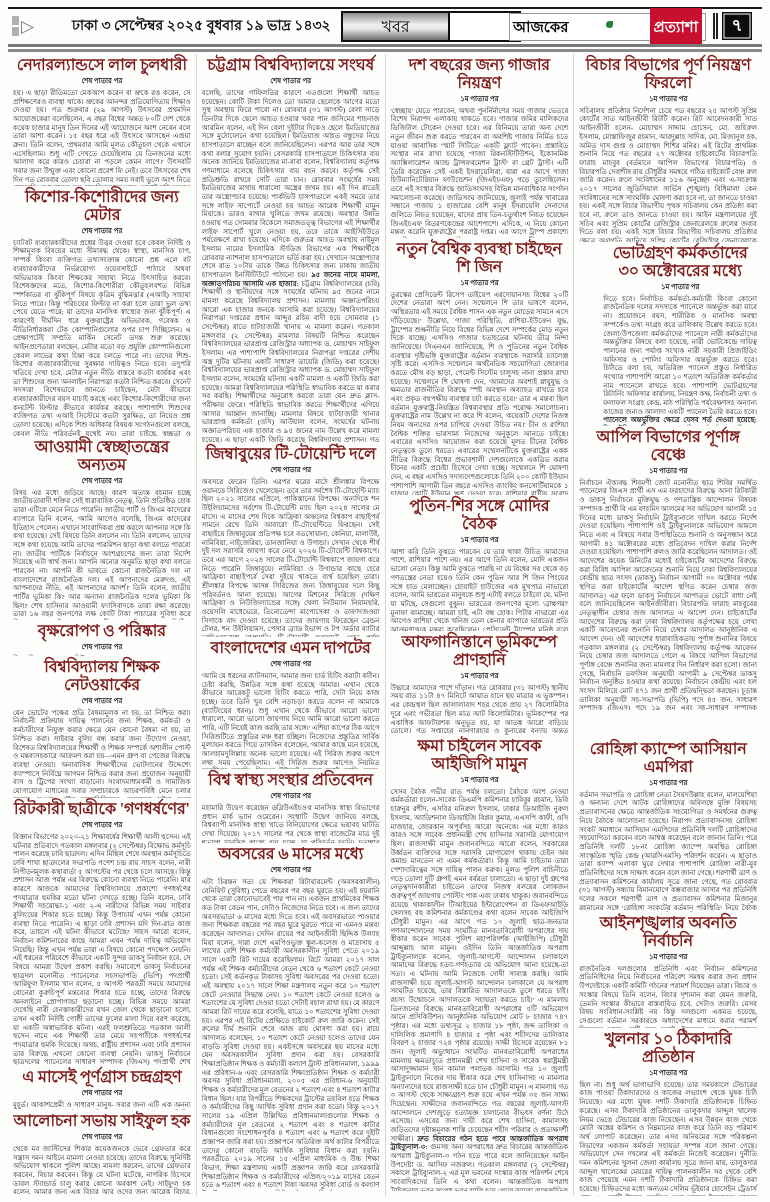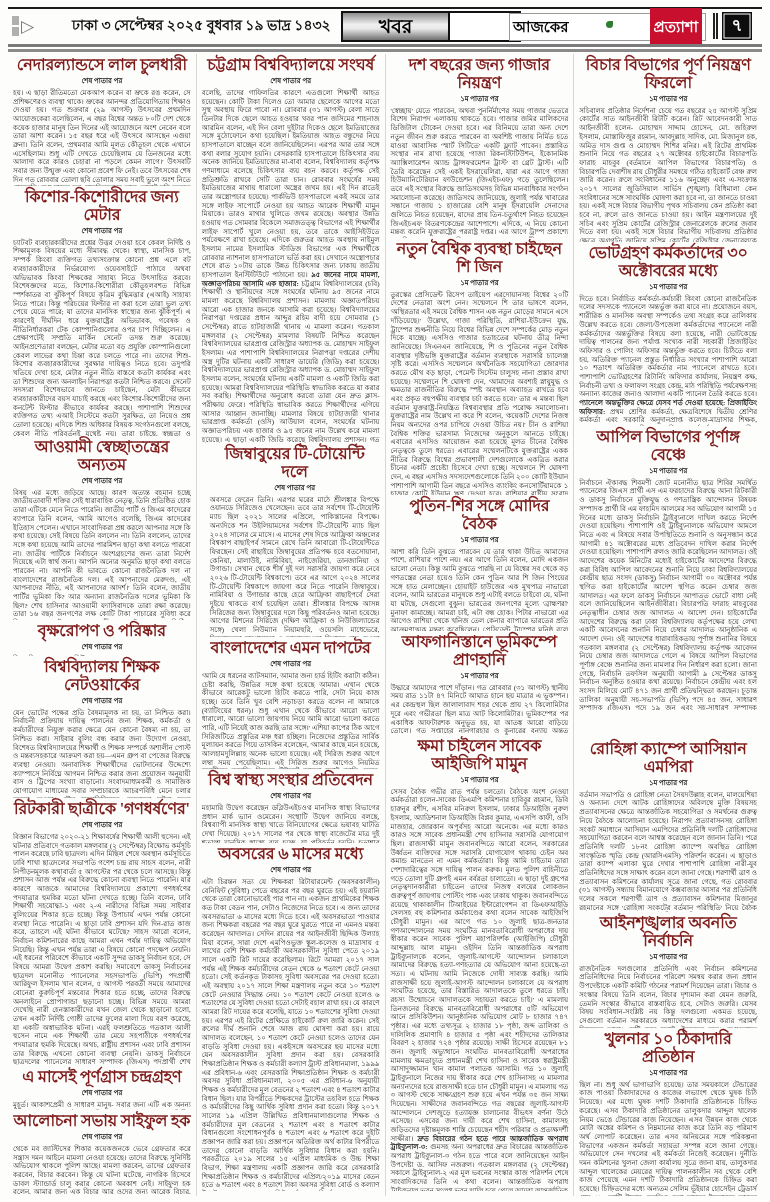--- a/index.html
+++ b/index.html
@@ -11,21 +11,21 @@
   .brandmark{display:flex;align-items:center;gap:2px;margin-left:4px;}
   .brandmark .sq{width:7px;height:9px;background:#b0b0b0;margin:1px 0;}
   .brandmark .sqcol{display:flex;flex-direction:column;}
   .brandmark .arr{font-size:17px;color:#777;line-height:1;font-family:"DejaVu Sans",sans-serif;}
   .dateline{font-weight:bold;font-size:14px;margin-left:38px;white-space:nowrap;}
   .kbox{position:absolute;left:333px;top:1px;width:176px;height:27px;border:2px solid #111;
         display:flex;background:#fff;}
   .kbox .gray{width:105px;height:100%;border-right:2px solid #111;
         background:linear-gradient(180deg,#8d8d8d 0%,#efefef 42%,#e9e9e9 58%,#6f6f6f 100%);
         display:flex;align-items:center;justify-content:center;}
-  .kbox .gray span{font-size:19px;font-weight:bold;color:#000;line-height:1;}
+  .kbox .gray span{font-size:16px;font-weight:normal;color:#000;line-height:1;}
   .masthead{position:absolute;right:56px;top:3px;display:flex;align-items:center;height:26px;
         border:1px solid #999;padding:0 3px;background:#fff;gap:36px;}
   .masthead .black{font-weight:bold;font-size:15px;color:#0a0a0a;}
   .masthead .leaf{width:7px;height:7px;border-radius:50% 0 50% 50%;background:#2e7d32;margin:0 1px 6px 1px;}
   .masthead .redbox{background:#c8102e;color:#fff;font-weight:bold;font-size:15px;padding:10px 4px;line-height:1.2;}
   .pagebars{position:absolute;right:44px;top:3px;height:26px;border-left:5px double #222;}
   .pagenum{position:absolute;right:10px;top:2px;width:30px;height:28px;background:#0d0d0d;color:#fff;
         display:flex;align-items:center;justify-content:center;font-size:17px;font-weight:bold;
         box-shadow:inset 0 0 0 1.5px #0d0d0d, inset 0 0 0 2.5px #fff;}
   .dblrule{position:absolute;left:8px;right:8px;top:44px;height:2px;
@@ -118,21 +118,21 @@
           <div class="cont">শেষ পাতার পর</div>
           <p class="body"><span>থেকে মব জাস্টিসের শিকার কয়েকজনকে ভেবে গ্রেফতার করে সন্ত্রাস দমন আইনে মামলা নেওয়া হয়েছে। তাদের বিরুদ্ধে সুনির্দিষ্ট অভিযোগ থাকলে পুলিশ আছে। মামলা করবেন, তাদের গ্রেফতার করবেন, বিচার করবেন। কিন্তু যে ঘটনা ঘটেছে, নাগরিক হিসেবে ডাবল স্ট্যান্ডার্ড চালু করার কোনো অবকাশ নেই। সাইফুল হক বলেন, আমার জন্য এক বিচার আর ওদের জন্য আরেক বিচার, আরেক মহলের জন্য আরেক বিচার। এক দেশে যদি এতগুলো বিচারের মানদণ্ড থাকে সে দেশ জাহান্নামে যাওয়া ছাড়া এ দেশের অন্য কোনো গতি নেই। </span></p>
         </article>
       </section>
     <section class="col">
         <article style="height: 389px;">
           <h2 class="hl">চট্টগ্রাম বিশ্ববিদ্যালয়ে সংঘর্ষ</h2>
           <div class="cont">শেষ পাতার পর</div>
           <p class="body"><span>বলেছি, তাদের গাফিলতির কারণে এতগুলো শিক্ষার্থী আহত হয়েছেন। কোটি টাকা দিলেও তো আমার ছেলেকে আগের মতো সুস্থ অবস্থায় ফিরে পাবো না। </span><span> রোববার (৩১ আগস্ট) বেলা সাড়ে তিনটার দিকে ছেলে আহত হওয়ার খবর পান জসিমের শাহনাজ আরমিন বলেন, এই দিন বেলা দুইটার দিকেও ছেলে ইমতিয়াজের সঙ্গে মুঠোফোনে কথা হয়েছিল। ইমতিয়াজ আহত বন্ধুদের নিয়ে হাসপাতালে যাচ্ছেন বলে জানিয়েছিলেন। এরপর আর তার সঙ্গে কথা বলার সুযোগ হয়নি। বেসরকারি হাসপাতালে চিকিৎসার ব্যয় অনেক জানিয়ে ইমতিয়াজের মা-বাবা বলেন, বিশ্ববিদ্যালয় কর্তৃপক্ষ গণমাধ্যমে বলেছে চিকিৎসার ব্যয় বহন করবে। কর্তৃপক্ষ সেই প্রতিশ্রুতি রাখবে সেটি তারা চান। রোববার সংঘর্ষের সময় ইমতিয়াজের মাথায় ধারালো অস্ত্রের জখম হয়। এই দিন রাতেই তার অস্ত্রোপচার হয়েছে। পার্কভিউ হাসপাতালে একই সময়ে তার সঙ্গে লাইফ সাপোর্টে নেওয়া হয় আহত আরেক শিক্ষার্থী মামুন মিয়াকে। তারও মাথার খুলিতে জখম রয়েছে। অবস্থার উন্নতি হওয়ায় গত সোমবার বিকেলে সমাজতত্ত্ব বিভাগের এই শিক্ষার্থীর লাইফ সাপোর্ট খুলে নেওয়া হয়, তবে তাকে আইসিইউতে পর্যবেক্ষণে রাখা হয়েছে। এদিকে গুরুতর আহত অবস্থায় নাইমুল ইসলাম নামের ইসলামিক স্টাডিজ বিভাগের এক শিক্ষার্থীকে রোববার ন্যাশনাল হাসপাতালে ভর্তি করা হয়। সেখানে অস্ত্রোপচার শেষে রাত ১০টায় তাকে উন্নত চিকিৎসার জন্য ঢাকায় জাতীয় হাসপাতাল ইনস্টিটিউটে পাঠানো হয়। </span><span class="b">৯৫ জনের নামে মামলা, অজ্ঞাতপরিচয় আসামি এক হাজার:  </span><span> চট্টগ্রাম বিশ্ববিদ্যালয়ের (চবি) শিক্ষার্থী ও স্থানীয়দের সঙ্গে সংঘর্ষের ঘটনায় ৯৫ জনের নামে মামলা করেছে বিশ্ববিদ্যালয় প্রশাসন। মামলায় অজ্ঞাতপরিচয় আরো এক হাজার জনকে আসামি করা হয়েছে। বিশ্ববিদ্যালয়ের নিরাপত্তা দপ্তরের প্রধান আব্দুর রহিম বাদী হয়ে সোমবার (১ সেপ্টেম্বর) রাতে হাটহাজারী থানায় এ মামলা করেন। গতকাল মঙ্গলবার (২ সেপ্টেম্বর) মামলার বিষয়টি নিশ্চিত করেছেন বিশ্ববিদ্যালয়ের ভারপ্রাপ্ত রেজিস্ট্রার অধ্যাপক ড. মোহাম্মদ সাইফুল ইসলাম। এর পাশাপাশি বিশ্ববিদ্যালয়ের নিরাপত্তা দপ্তরের দেশীয় অস্ত্র দুটির ঘটনায় একটি সাধারণ ডায়েরি (জিডি) করা হয়েছে। বিশ্ববিদ্যালয়ের ভারপ্রাপ্ত রেজিস্ট্রার অধ্যাপক ড. মোহাম্মদ সাইফুল ইসলাম বলেন, সংঘর্ষের ঘটনায় একটি মামলা ও একটি জিডি করা হয়েছে। আমরা বিশ্ববিদ্যালয়ের পরিস্থিতি স্বাভাবিক করতে যা করার সব করছি। শিক্ষার্থীদের অনুরোধ করবো তারা যেন দ্রুত ক্লাস-পরীক্ষায় ফেরে। পরিস্থিতি স্বাভাবিক করতে শিক্ষার্থীদের এগিয়ে আসার আহ্বান জানাচ্ছি। মামলার বিষয়ে হাটহাজারী থানার ভারপ্রাপ্ত কর্মকর্তা (ওসি) আউয়াল বলেন, সংঘর্ষের ঘটনায় অজ্ঞাতপরিচয় এক হাজার ও ৯৫ জনের নাম উল্লেখ করে মামলা হয়েছে। এ ছাড়া একটি জিডি করেছে বিশ্ববিদ্যালয় প্রশাসন। গত শনিবার (৩০ আগস্ট) রাতে চট্টগ্রাম বিশ্ববিদ্যালয়ের ২ নম্বর গেটে ভাড়া বাসায় প্রবেশের সময় দারোয়ানের সঙ্গে বাগবিতণ্ডার অভিযোগ করেন নারী শিক্ষার্থী। খবর পেয়ে অন্য শিক্ষার্থীরা ছুটে গেলে গ্রামবাসীর সাথে মধ্যরাতে দফায় দফায় সংঘর্ষ হয়। এর জেরে রোববার মারমুখি দফায় দফায় স্থানীয় ও চবি শিক্ষার্থীদের মধ্যে সংঘর্ষ হয়। চলে ধাওয়া-পাল্টা ধাওয়া। এতে কয়েক শতাধিক শিক্ষার্থী আহত হন। বিশ্ববিদ্যালয় ক্যাম্পাস ও আশপাশের এলাকায় ১৪৪ ধারা জারি করা হয়েছে। মোতায়েন করা হয়েছে তিন স্তরের নিরাপত্তা বাহিনী ও সেনাবাহিনীর অন্তত ১০ প্লাটুন সেনা। বৃহস্পতিবার পর্যন্ত সব বিভাগের পরীক্ষা বন্ধ ঘোষণা করেছে বিশ্ববিদ্যালয় কর্তৃপক্ষ। </span></p>
         </article>
-        <article style="height: 194px; margin-left: 8px;">
+        <article style="height: 194px;">
           <h2 class="hl">জিম্বাবুয়ের টি-টোয়েন্টি দলে</h2>
           <div class="cont">শেষ পাতার পর</div>
           <p class="body"><span>অবসরে ফেরেন তিনি। এরপর ঘরের মাঠে শ্রীলঙ্কার বিপক্ষে ওয়ানডে সিরিজেও খেলেছেন। তবে তার সর্বশেষ টি-টোয়েন্টি ম্যাচ ছিল ২০২১ সালের এপ্রিলে, পাকিস্তানের বিপক্ষে। অন্যদিকে শন উইলিয়ামসের সর্বশেষ টি-টোয়েন্টি ম্যাচ ছিল ২০২৪ সালের মে মাসে। এ মাসের শেষ দিকে আফ্রিকা অঞ্চলের বিশ্বকাপ বাছাইপর্ব সামনে রেখে তিনি আবারো টি-টোয়েন্টিতে ফিরছেন। সেই বাছাইয়ে জিম্বাবুয়ের প্রতিপক্ষ হবে বতসোয়ানা, কেনিয়া, মালাউই, নামিবিয়া, নাইজেরিয়া, তানজানিয়া ও উগান্ডা। সেখান থেকে শীর্ষ দুই দল সরাসরি জায়গা করে নেবে ২০২৬ টি-টোয়েন্টি বিশ্বকাপে। তবে এর আগে ২০২৪ সালের টি-টোয়েন্টি বিশ্বকাপে জায়গা করে নিতে পারেনি জিম্বাবুয়ে। নামিবিয়া ও উগান্ডার কাছে হেরে আফ্রিকা বাছাইপর্বে সেরা দুইয়ে থাকতে ব্যর্থ হয়েছিল তারা। শ্রীলঙ্কার বিপক্ষে আসন্ন সিরিজের জন্য জিম্বাবুয়ের দলে কিছু পরিবর্তনও আনা হয়েছে। আগের মিশনের সিরিজে (দক্ষিণ আফ্রিকা ও নিউজিল্যান্ডের সঙ্গে) খেলা নিউম্যান নিয়ামহুরি, ওয়েসলি মাধেভেরে, তিনোতেন্দা মাপোসেকা ও তাফাদজওয়া সিগাকে বাদ দেওয়া হয়েছে। তাদের জায়গায় ফিরেছেন ব্রেন্ডন টেলর, শন উইলিয়ামস, পেসার ব্র্যাড ইভান্স ও টপ অর্ডার ব্যাটার তাদিওয়ানাশে মারুমানি। টি-টোয়েন্টি ফরম্যাটে এখন পর্যন্ত জিম্বাবুয়ে ও শ্রীলঙ্কা মুখোমুখি হয়েছে মাত্র ছয়বার। সর্বশেষ মুখোমুখি লড়াই হয়েছে ২০২৪ সালের জানুয়ারিতে, যেখানে তিন ম্যাচের সিরিজে ২-১ ব্যবধানে জয় পেয়েছিল লঙ্কানরা। </span></p>
         </article>
         <article style="height: 132px;">
           <h2 class="hl">বাংলাদেশের এমন দাপটের</h2>
           <div class="cont">শেষ পাতার পর</div>
           <p class="body"><span>'আমি যে ধরনের ব্যাটসম্যান, আমার জন্য হার্ড হিটিং করাটা কঠিন। চেষ্টা করছি, উন্নতির সঙ্গে কথা হয়েছে আমার। এখান থেকে কীভাবে আরেকটু ভালো হিটিং করতে পারি, সেটা নিয়ে কাজ হচ্ছে। তবে তিনি খুব বেশি নড়াচড়া করতে বলেন না আমাকে (ব্যাটিংয়ের ধরন)। শুধু এখান থেকে কীভাবে আরো ভালো ধারালো, আরো ভালো জায়গায় নিয়ে আমি আরো ভালো করতে পারি, এটি নিয়েই কাজ করছি তার সঙ্গে।' এশিয়া কাপের ঠিক আগে সিরিজটিতে প্রস্তুতির মঞ্চ ধরা হচ্ছিল। নিজেদের প্রস্তুতির সার্বিক মূল্যায়ন করতে গিয়ে তাসকিন বলেছেন, 'আমার কাছে মনে হয়েছে, আলহামদুলিল্লাহ অনেক ভালো হয়েছে। এই সিরিজ শুরুর আগে লম্বা সময় পেয়েছিলাম। এই সিরিজ শুরুর আগেও নিয়মিত অনুশীলন করেছি। স্কিলের উইকেট আমরা সবাই জানি কেমন, অনেক ভালো উইকেটে অনুশীলন করে পেরেছি। তো আমাদের পরিকল্পনা ছিল ছন্দটা যেন ঠিক থাকে, সবাই যেন যার যার পারফরম্যান্সটা ঠিকমতো করতে পারে। উইকেট নিয়ে ভাবছি না, কারণ সেখানে (এশিয়া কাপে) যে কোনও কিছু হতে পারে। তাই মূল কথা হচ্ছে পরিস্থিতি আমরা কীভাবে সামাল নেবো, দলের সবাই এই চেষ্টাই করছে।' </span></p>
         </article>
         <article style="height: 74px;">
@@ -172,21 +172,21 @@
           <div class="cont">১ম পাতার পর</div>
           <p class="body"><span>সেসব বৈঠক গভীর রাত পর্যন্ত চলতো। বৈঠকে অংশ নেওয়া কর্মকর্তারা হলেন-সাবেক ডিএমপি কমিশনার হাবিবুর রহমান, ডিবি হারুনুর রশীদ, এসবির মনিরুল ইসলাম, ঢাকার ডিআইজি নুরুল ইসলাম, অ্যাডিশনাল ডিআইজি বিপ্লব কুমার, এএসপি কাফী, ওসি মাজহার, জোরকান অপূর্বসহ আরো অনেকে। এর মধ্যে কারও কারও সঙ্গে সাবেক প্রধানমন্ত্রী শেখ হাসিনার সরাসরি যোগাযোগ ছিল। রাজসাক্ষী মামুন জবানবন্দিতে আরো বলেন, সরকারের উর্ধ্বতন ব্যক্তিদের সঙ্গে সরাসরি যোগাযোগ থাকায় চেইন অব কমান্ড মানতেন না এমন কর্মকর্তারা। কিন্তু আমি চাইতাম তারা পেশাদারিত্বের সঙ্গে দায়িত্ব পালন করুক। মূলত পুলিশ বাহিনীতে গড়ে তোলা দুটি গ্রুপই এমন বর্বরতা চালাতো। এ ছাড়া দুই গ্রুপের নেতৃত্বদানকারীরা চাইতেন তাদের নিজস্ব বলয়ের লোকজন গুরুত্বপূর্ণ জায়গায় পোস্টিং পাক এবং ঢাকায় থাকুক। জবানবন্দিতে রয়েছে থাকাকালীন টিআইয়ের ইন্টারোগেশন বা ডিএফআইডি সেলসহ বহু কমিশনার কর্মকাণ্ডের কথা বলেন সাবেক আইজিপি চৌধুরী মামুন। এর আগে গত ১০ জুলাই ছাত্র-জনতার গণআন্দোলনের সময় সংঘটিত মানবতাবিরোধী অপরাধের দায় স্বীকার করেন সাবেক পুলিশ মহাপরিদর্শক (আইজিপি) চৌধুরী আব্দুল্লাহ আল মামুন। ওইদিন তিনি আন্তর্জাতিক অপরাধ ট্রাইব্যুনালকে বলেন, 'জুলাই-আগস্টে আন্দোলন চলাকালে আমাদের বিরুদ্ধে হত্যা-গণহত্যার যে অভিযোগ আনা হয়েছে-তা সত্য। এ ঘটনায় আমি নিজেকে দোষী সাব্যস্ত করছি। আমি রাজসাক্ষী হয়ে জুলাই-আগস্ট আন্দোলন চলাকালে যে অপরাধ সংঘটিত হয়েছে, তার বিস্তারিত আদালতকে তুলে ধরতে চাই। রহস্য উন্মোচনে আদালতকে সহায়তা করতে চাই।' এ মামলায় তিনজনের বিরুদ্ধে মানবতাবিরোধী অপরাধের ৫টি অভিযোগ আনে প্রসিকিউশন। আনুষ্ঠানিক অভিযোগ মোট ৮ হাজার ৭৪৭ পৃষ্ঠার। এর মধ্যে তথ্যসূত্র ২ হাজার ১৮ পৃষ্ঠা, জব্দ তালিকা ও দালিলিক প্রমাণাদি ৪ হাজার ৫ পৃষ্ঠা এবং শহীদদের তালিকার বিবরণ ২ হাজার ৭২৪ পৃষ্ঠার রয়েছে। সাক্ষী হিসেবে রয়েছেন ৮১ জন। জুলাই অভ্যুত্থানে সংঘটিত মানবতাবিরোধী অপরাধের মামলায় ক্ষমতাচ্যুত প্রধানমন্ত্রী শেখ হাসিনা ও সাবেক স্বরাষ্ট্রমন্ত্রী আসাদুজ্জামান খান কামাল পলাতক আসামি। গত ১০ জুলাই ট্রাইব্যুনালে নিজের দায় স্বীকার করে শেখ হাসিনাসহ এ মামলার অন্যান্যদের হয়ে রাজসাক্ষী হতে চান চৌধুরী মামুন। এ মামলায় গত ৩ আগস্ট থেকে সাক্ষ্যগ্রহণ শুরু হয়ে এখন পর্যন্ত ৩৫ জন সাক্ষ্য দিয়েছেন। সাক্ষীদের জবানবন্দিতে গত বছরের জুলাই-আগস্ট আন্দোলনে দেশজুড়ে হত্যাযজ্ঞ চালানোর বীভৎস বর্ণনা উঠে এসেছে। এসবের জন্য দায়ী করে শেখ হাসিনা, কামালসহ জড়িতদের দৃষ্টান্তমূলক শাস্তি চেয়েছেন শহীদ পরিবার ও প্রত্যক্ষদর্শী সাক্ষীরা। </span><span class="b">দ্রুত বিচারের গঠন হতে পারে আন্তর্জাতিক অপরাধ ট্রাইব্যুনাল-৩:  </span><span> গুমসহ অন্য অপরাধের দ্রুত বিচারের আন্তর্জাতিক অপরাধ ট্রাইব্যুনাল-৩ গঠন হতে পারে বলে জানিয়েছেন আইন উপদেষ্টা ড. আসিফ নজরুল। গতকাল মঙ্গলবার (২ সেপ্টেম্বর) সকালে ট্রাইব্যুনাল-২ এর মূল ভবনের সংস্কার কাজ পরিদর্শন শেষে সাংবাদিকদের তিনি এ কথা বলেন। আন্তর্জাতিক অপরাধ ট্রাইব্যুনাল ভবন সংলগ্ন ভবন খালি হয়ে গেলে আমরা আন্তর্জাতিক অপরাধ ট্রাইব্যুনাল-৩ করতে পারি। এটি করা গেলে গুমসহ অন্য আন্তর্জাতিক অপরাধের বিচারকাজ দ্রুত করা যাবে। এ ছাড়া মানবতাবিরোধী অপরাধের বিচারকে সর্বোচ্চ গুরুত্ব দিচ্ছি আমরা। এ নিয়ে বেশ আন্তরিকতার সঙ্গে কাজ করছেন বিচারকরাসহ আমাদের প্রসিকিউশন ও তদন্ত টিম। আসিফ নজরুল বলেন, জুলাই গণঅভ্যুত্থানে এক হাজারেরও বেশি ছাত্র-জনতাকে হত্যা করা হয়েছে, স্থায়ী পঙ্গু করা হয়েছে হাজারও মানুষকে। তাদেরসহ এই মানবতাবিরোধী অপরাধের বিচার অপরিহার্য-অনিবার্য। সেই বিচারকাজের প্রথম থেকেই আমরা অভিজ্ঞ আছি। বিচারের গতি নিয়েও আমরা সন্তুষ্ট। এদিন সকাল সাড়ে ৯টায় ট্রাইব্যুনাল-২ এর মূল ভবনের কাজ পরিদর্শনে আসেন আইন উপদেষ্টা আসিফ নজরুল এবং গৃহায়ন, গণপূর্ত ও শিল্প মন্ত্রণালয়ের উপদেষ্টা আদিলুর রহমান খান। এসময় তাদের সঙ্গে ছিলেন অ্যাটর্নি জেনারেল মো. আসাদুজ্জামান, আন্তর্জাতিক অপরাধ ট্রাইব্যুনালের চিফ প্রসিকিউটর মোহাম্মদ তাজুল ইসলাম, প্রসিকিউটর গাজী এমএইচ তামিমসহ বিভিন্ন পর্যায়ের কর্মকর্তারা। </span></p>
         </article>
       </section>
     <section class="col">
         <article style="height: 188px;">
           <h2 class="hl">বিচার বিভাগের পূর্ণ নিয়ন্ত্রণ ফিরলো</h2>
           <div class="cont">১ম পাতার পর</div>
           <p class="body"><span>সচিবালয় প্রতিষ্ঠার নির্দেশনা চেয়ে গত বছরের ২৫ আগস্ট সুপ্রিম কোর্টের সাত আইনজীবী রিটটি করেন। রিট আবেদনকারী সাত আইনজীবী হলেন- মোহাম্মদ সাদ্দাম হোসেন, মো. জহিরুল ইসলাম, মোস্তাফিজুর রহমান, আবদুল্লাহ সাদিক, মো. মিজানুল হক, অমিত দাস গুপ্ত ও মোহাম্মদ শিশির মনির। এই রিটের প্রাথমিক শুনানি নিয়ে গত বছরের ২৭ অক্টোবর হাইকোর্টের বিচারপতি ফারাহ মাহবুব (বর্তমানে আপিল বিভাগের বিচারপতি) ও বিচারপতি দেবাশীষ রায় চৌধুরীর সমন্বয়ে গঠিত হাইকোর্ট বেঞ্চ রুল জারি করেন। রুলে সংবিধানের ১১৬ অনুচ্ছেদ এবং এ-সংক্রান্ত ২০১৭ সালের জুডিসিয়াল সার্ভিস (শৃঙ্খলা) বিধিমালা কেন সংবিধানের সঙ্গে সাংঘর্ষিক ঘোষণা করা হবে না, তা জানতে চাওয়া হয়। একই সঙ্গে বিচার বিভাগীয় পৃথক সচিবালয় কেন প্রতিষ্ঠা করা হবে না, রুলে তাও জানতে চাওয়া হয়। আইন মন্ত্রণালয়ের দুই সচিব এবং সুপ্রিম কোর্টের রেজিস্ট্রার জেনারেলকে রুলের জবাব দিতে বলা হয়। একই সঙ্গে বিচার বিভাগীয় সচিবালয় প্রতিষ্ঠার ক্ষেত্রে অগ্রগতি জানিয়ে সুপ্রিম কোর্টের রেজিস্ট্রার জেনারেলকে ৬০ দিনের মধ্যে আদালতে প্রতিবেদন দিতে বলা হয়। গত ২৫ মার্চ বিচারপতি ফারাহ মাহবুব আপিল বিভাগের বিচারপতি হিসেবে নিয়োগ পান। পরে প্রথম বিচারপতির বিষয়টি শুনানি ও নিষ্পত্তির জন্য বিচারপতি আমেন সোহেল ও বিচারপতি দেবাশীষ রায় চৌধুরীর হাইকোর্ট বেঞ্চে পাঠান। সে অনুযায়ী এই বেঞ্চে উভয় পক্ষে বহুতলবিশিষ্ট রুল শুনানির পর আজ (২ সেপ্টেম্বর) রায়ের দিন ধার্য করেন হাইকোর্ট। তারই ধারাবাহিকতায় আজ রায় ঘোষণা করা হলো। </span></p>
         </article>
-        <article style="height: 184px;">
+        <article style="height: 184px; margin-left: 24px;">
           <h2 class="hl">ভোটগ্রহণ কর্মকর্তাদের ৩০ অক্টোবরের মধ্যে</h2>
           <div class="cont">১ম পাতার পর</div>
           <p class="body"><span>দিতে হবে। নির্বাচিত কর্মকর্তা-কর্মচারী কিংবা কোনো রাজনৈতিক দলের সদস্যকে প্যানেলে অন্তর্ভুক্ত করা যাবে না। প্রয়োজনে বয়স, শারীরিক ও মানসিক অবস্থা সম্পর্কেও তথ্য সংগ্রহ করে তালিকায় উল্লেখ করতে হবে। জেলা/উপজেলা কর্মকর্তাদের প্যানেলে নারী কর্মকর্তাদের অন্তর্ভুক্তির বিষয়ে বলা হয়েছে, নারী ভোটকেন্দ্রে দায়িত্ব পালনের জন্য পর্যাপ্ত সংখ্যক নারী সহকারী প্রিজাইডিং অফিসার ও পোলিং অফিসার অন্তর্ভুক্ত করতে হবে। চিঠিতে বলা হয়, অতিরিক্ত প্যানেল প্রস্তুত নির্ধারিত সংখ্যার পাশাপাশি আরো ১০ শতাংশ অতিরিক্ত কর্মকর্তার নাম প্যানেলে রাখতে হবে। পাশাপাশি ভোটগ্রহণের রিটার্নিং অফিসার কার্যালয়, নিয়ন্ত্রণ কক্ষ, নির্বাচনী তথ্য ও ফলাফল সংগ্রহ কেন্দ্র, মাঠ পরিস্থিতি পর্যবেক্ষণসহ অন্যান্য কাজের জন্যও আলাদা একটি প্যানেল তৈরি করতে হবে। </span><span class="b">প্যানেলে অন্তর্ভুক্তির ক্ষেত্রে যেসব শর্ত দেওয়া হয়েছে: প্রিজাইডিং অফিসার:  </span><span> প্রথম শ্রেণির কর্মকর্তা, ক্ষেত্রবিশেষে দ্বিতীয় শ্রেণির কর্মকর্তা এবং সরকারি অনুদানপ্রাপ্ত কলেজ-মাদ্রাসার শিক্ষক, বস্ত্রাঞ্চল ও বেসরকারি ব্যাংক-বিমার কর্মকর্তা এবং মাধ্যমিক বিদ্যালয়ের প্রধান ও সহকারী প্রধান শিক্ষক।  </span></p>
         </article>
         <article style="height: 284px;">
           <h2 class="hl">আপিল বিভাগের পূর্ণাঙ্গ বেঞ্চে</h2>
           <div class="cont">১ম পাতার পর</div>
           <p class="body"><span>নির্বাচনে ঐক্যবদ্ধ শিবমণী জোট মনোনীত ছাত্র শিবির সমর্থিত প্যানেলের জিএস প্রার্থী এস এম ফরহাদের বিরুদ্ধে আনা রিটকারী ও ডাকসু নির্বাচনে মুক্তিযুদ্ধ ও গণতান্ত্রিক আন্দোলন বিষয়ক সম্পাদক প্রার্থী বি এম ফাহমিদ আলমের সব অভিযোগ আগামী ১৫ দিনের মধ্যে ডাকসু নির্বাচনি ট্রাইব্যুনালে দাখিল করতে নির্দেশ দেওয়া হয়েছিল। পাশাপাশি ওই ট্রাইব্যুনালকে অভিযোগ আমলে নিতে এবং এ বিষয়ে সবার উপস্থিতিতে শুনানি ও অনুসন্ধান করে আগামী ৪১ অক্টোবরের মধ্যে প্রতিবেদন দাখিল করার নির্দেশ দেওয়া হয়েছিল। পাশাপাশি রুলও জারি করেছিলেন আদালত। ওই আদেশের কয়েক মিনিটের মধ্যেই হাইকোর্টের আদেশের বিরুদ্ধে করা বিবিধ আপিল আবেদনের শুনানি নিয়ে ঢাকা বিশ্ববিদ্যালয়ের কেন্দ্রীয় ছাত্র সংসদ (ডাকসু) নির্বাচন আগামী ৩০ অক্টোবর পর্যন্ত স্থগিত করা হাইকোর্টের আদেশ স্থগিত করেন চেম্বার জজ আদালত। এর ফলে ডাকসু নির্বাচনে আপাতত ভোটে বাধা নেই বলে জানিয়েছিলেন আইনজীবীরা। বিচারপতি ফারাহ মাহবুবের নেতৃত্বাধীন চেম্বার জজ আদালত এ আদেশ দেন। হাইকোর্টের আদেশের বিরুদ্ধে করা ঢাকা বিশ্ববিদ্যালয় কর্তৃপক্ষের হয়ে লেখা একটি আবেদনের শুনানি নিয়ে চেম্বার আদালত আনুষ্ঠানিক এ আদেশ দেন। ওই আদেশের ধারাবাহিকতায় পূর্ণাঙ্গ শুনানির বিষয়ে গতকাল মঙ্গলবার (২ সেপ্টেম্বর) বিশ্ববিদ্যালয় কর্তৃপক্ষ আবেদন নিয়ে চেম্বার জজ আদালতে গেলে এ বিষয়ে আপিল বিভাগের পূর্ণাঙ্গ বেঞ্চে শুনানির জন্য মামলার দিন নির্ধারণ করা হলো। জানা গেছে, নির্বাচনি তফসিল অনুযায়ী আগামী ৯ সেপ্টেম্বর ডাকসু নির্বাচন অনুষ্ঠিত হওয়ার কথা রয়েছে। নির্বাচনে কেন্দ্রীয় এবং হল সংসদ মিলিয়ে মোট ৪৭১ জন প্রার্থী প্রতিদ্বন্দ্বিতা করছেন। চূড়ান্ত তালিকা অনুযায়ী সহ-সভাপতি (ভিপি) পদে ৪৫ জন, সাধারণ সম্পাদক (জিএস) পদে ১৯ জন এবং সহ-সাধারণ সম্পাদক (এজিএস) পদে ২৫ জন প্রতিদ্বন্দ্বিতা করছেন। এ ছাড়া মুক্তিযুদ্ধ ও গণতান্ত্রিক আন্দোলন সম্পাদক পদে ১৭ জন, কমনরুম, রিডিংরুম ও ক্যাফেটেরিয়া সম্পাদক পদে ১১ জন, আন্তর্জাতিক সম্পাদক পদে ১৪ জন, সাহিত্য ও সাংস্কৃতিক সম্পাদক পদে ১৯ জন এবং বিজ্ঞান ও প্রযুক্তি সম্পাদক পদে ১২ জন, গবেষণা ও প্রকাশনা সম্পাদক পদে ৯ জন, ক্রীড়া সম্পাদক পদে ১৩ জন, ছাত্র পরিবহন সম্পাদক পদে ১২ জন, সমাজসেবা সম্পাদক পদে ১৭ জন, স্বাস্থ্য ও পরিবেশ সম্পাদক পদে ১৫ জন, মানবাধিকার ও আইনবিষয়ক সম্পাদক পদে ১১ জন এবং ক্যারিয়ার ডেভেলপমেন্ট সম্পাদক পদে ১৫ জন প্রার্থী প্রতিদ্বন্দ্বিতা করছেন। সবচেয়ে বেশি প্রতিদ্বন্দ্বিতা হচ্ছে সদস্য পদে। এবার ১৩টি সদস্য পদের বিপরীতে মোট ২১৭ জন প্রার্থী প্রতিদ্বন্দ্বিতা করছেন। </span></p>
         </article>
         <article style="height: 174px; margin-top: 28px;">

